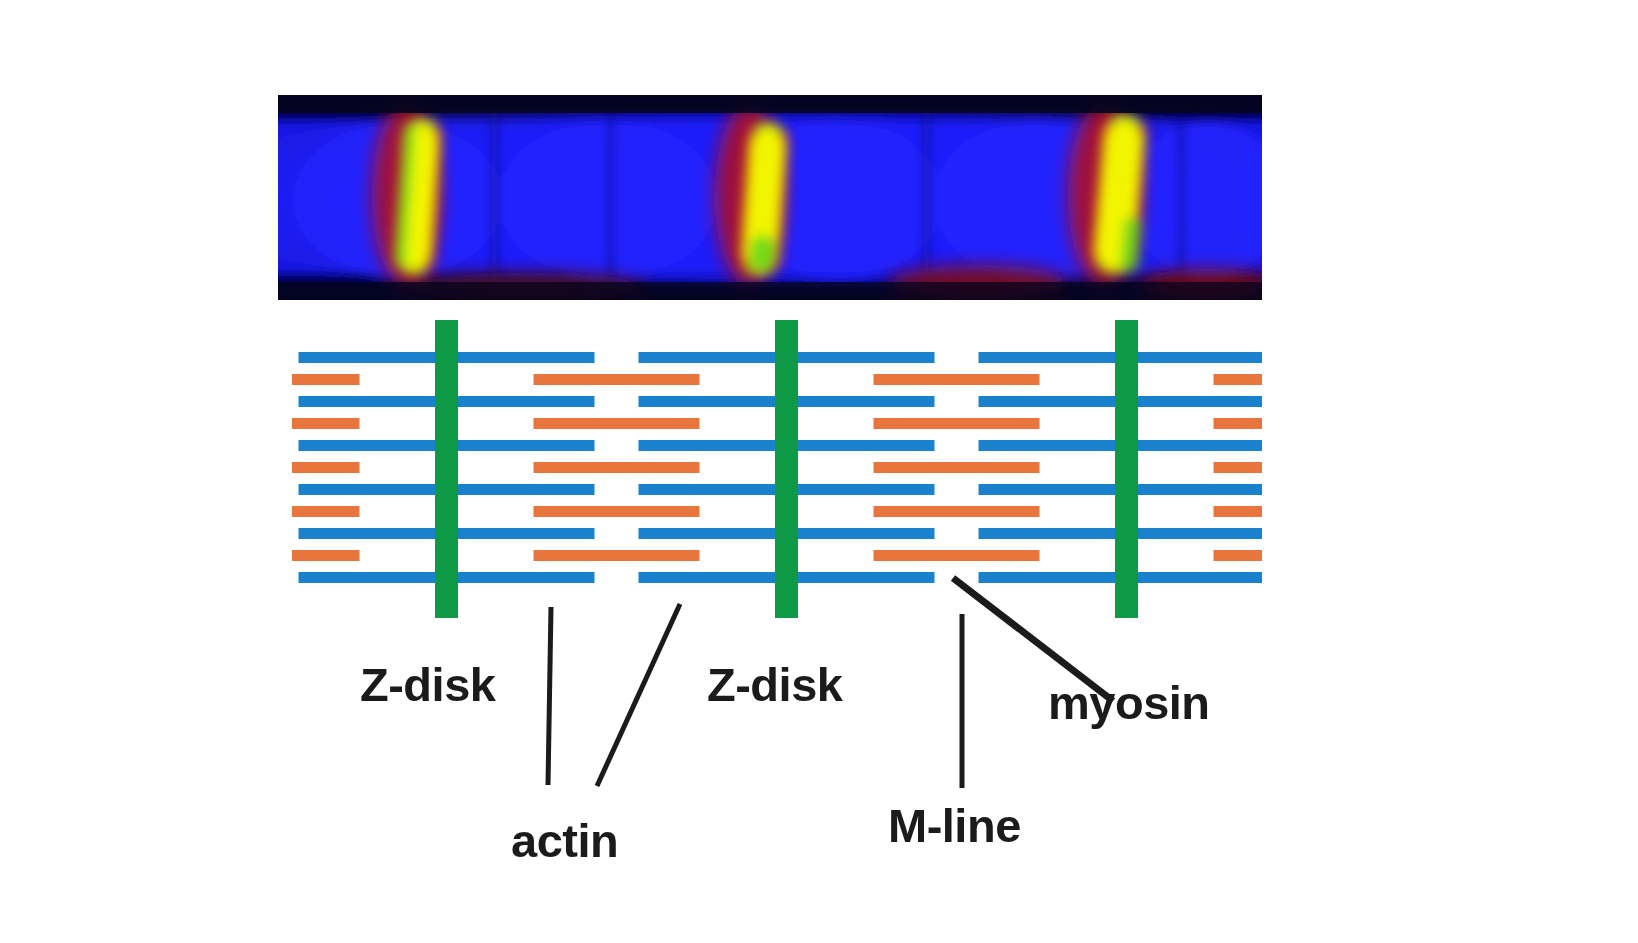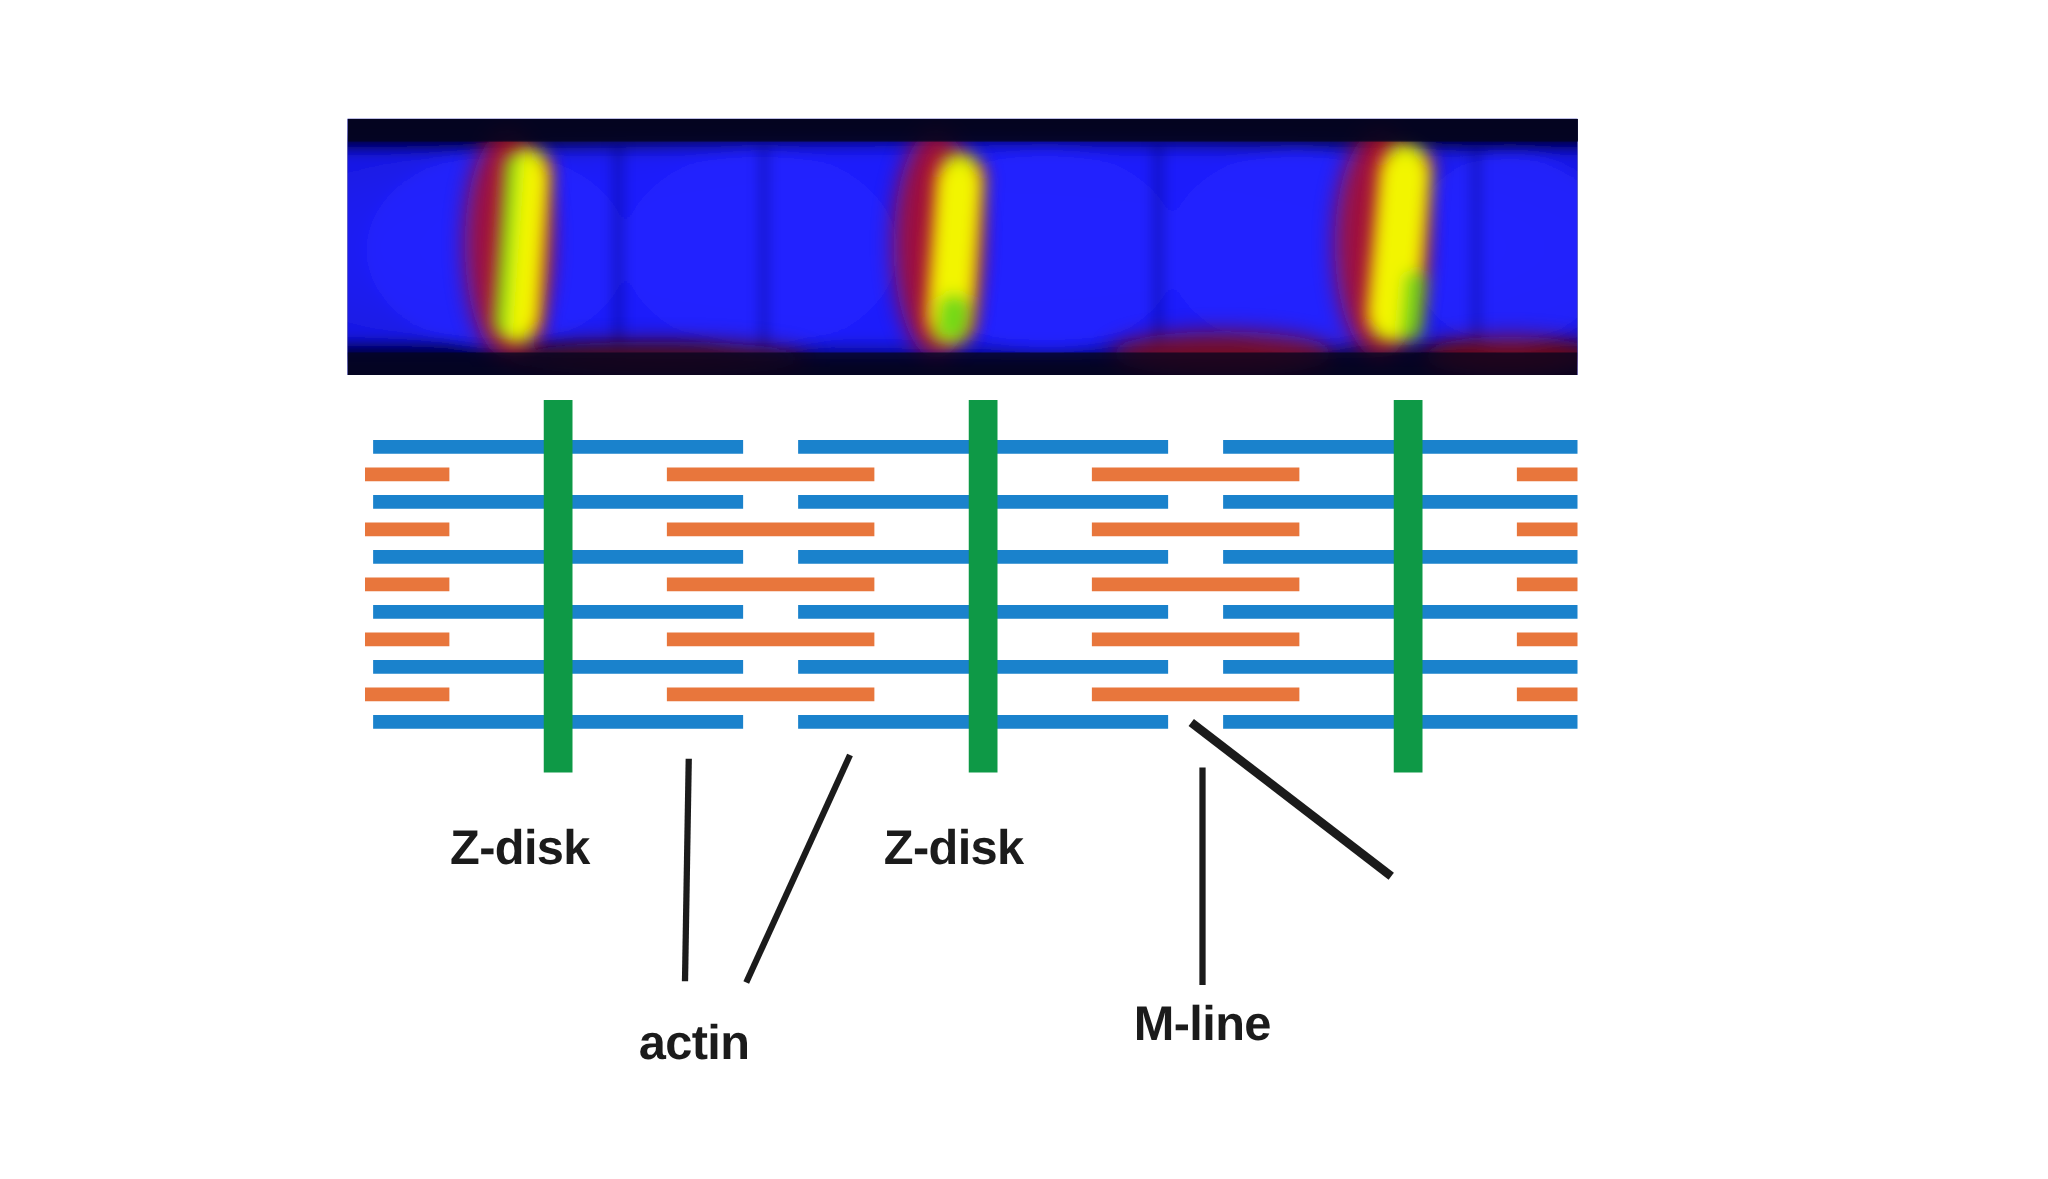--- a/index.html
+++ b/index.html
@@ -37,29 +37,29 @@
     width: 1638px;
     height: 943px;
   }
   #schematic svg { display: block; width: 1638px; height: 943px; }
 
   
   .diagram-label {
     position: absolute;
     font-family: "Liberation Sans", sans-serif;
     font-weight: bold;
-    font-size: 39px;
+    font-size: 47px;
     color: #1b1b1b;
     white-space: nowrap;
     letter-spacing: -0.5px;
   }
   #label-zdisk-left  { left: 360px; top: 657px; }
   #label-zdisk-right { left: 707px; top: 657px; }
   #label-actin       { left: 511px; top: 813px; }
-  #label-mline       { left: 888px; top: 798px; margin-left: 19px; }
+  #label-mline       { left: 888px; top: 798px; }
   #label-myosin      { left: 1048px; top: 675px; }
 </style>
 </head>
 <body>
 
 <div id="page">
 
   <div id="micrograph">
     <svg class="mg-svg" viewBox="0 0 984 205" preserveAspectRatio="none">
       <defs>
@@ -192,14 +192,15 @@
           <line x1="962" y1="614" x2="962" y2="788" stroke="#1b1b1b" stroke-width="5" stroke-linecap="butt"></line>
           <line x1="953" y1="578" x2="1113" y2="701" stroke="#1b1b1b" stroke-width="7" stroke-linecap="butt"></line>
         </g>
     </svg>
   </div>
 
   <div class="diagram-label" id="label-zdisk-left">Z-disk</div>
   <div class="diagram-label" id="label-zdisk-right">Z-disk</div>
   <div class="diagram-label" id="label-actin">actin</div>
   <div class="diagram-label" id="label-mline">M-line</div>
+  <div class="diagram-label" id="label-myosin">myosin</div>
 
 </div>
 
 </body></html>

